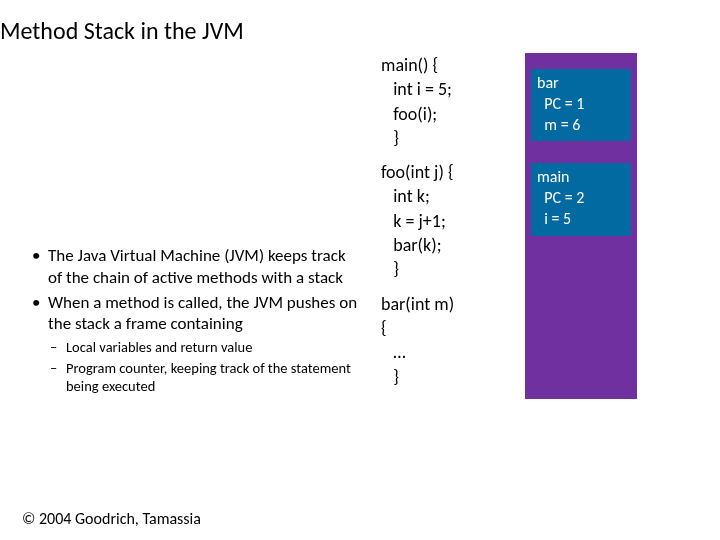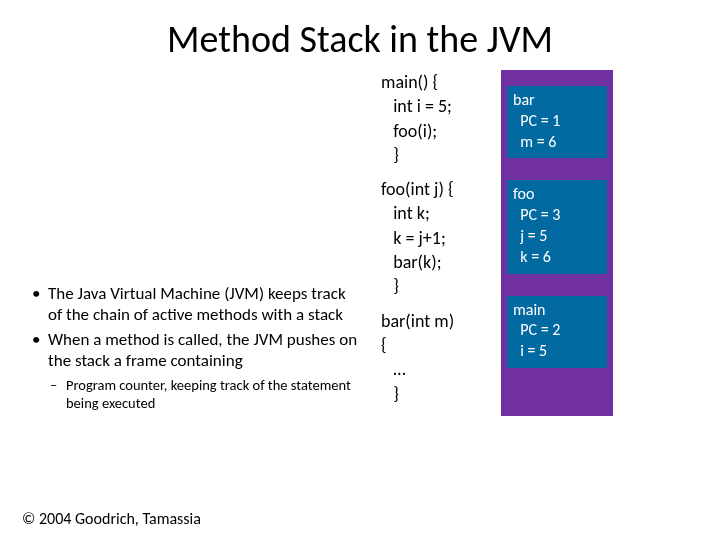--- a/index.html
+++ b/index.html
@@ -6,22 +6,21 @@
   body {
     width: 720px;
     height: 540px;
     background: #fff;
     font-family: Calibri, Arial, sans-serif;
     color: #000;
     position: relative;
     overflow: hidden;
   }
   .title {
-    text-align: center;
-    font-size: 38px;
+    font-size: 24px;
     font-weight: 400;
     padding-top: 16px;
     padding-bottom: 8px;
   }
   .content {
     display: flex;
     padding: 0 20px 0 28px;
     align-items: flex-end;
   }
   .left {
@@ -62,21 +61,21 @@
   }
   .copyright {
     position: absolute;
     bottom: 12px;
     left: 22px;
     font-size: 16px;
   }
   .right {
     flex: 1;
     display: flex;
-    gap: 0;
+    gap: 24px;
     padding-left: 18px;
   }
   .code-col {
     flex: 0 0 120px;
     font-size: 18px;
     line-height: 1.35;
     font-family: Calibri, Arial, sans-serif;
   }
   .code-block {
     margin-bottom: 10px;
@@ -106,20 +105,21 @@
 <h1 class="title">Method Stack in the JVM</h1>
 
 <div class="content">
 
   <div class="left">
     <ul class="bullet-list">
       <li>The Java Virtual Machine (JVM) keeps track of the chain of active methods with a stack</li>
       <li>
         <span>When a method is called, the JVM pushes on the stack a frame containing</span>
         <ul class="sub-list">
+          <li>Local variables and return value</li>
           <li>Program counter, keeping track of the statement being executed</li>
         </ul>
       </li>
     </ul>
   </div>
 
   <div class="right">
     <div class="code-col">
       <div class="code-block">main() {
    int i = 5;
@@ -132,24 +132,20 @@
    }</div>
       <div class="code-block">bar(int m)
 {
    …
    }</div>
     </div>
     <div class="stack-col">
       <div class="frame">bar
   PC = 1
   m = 6</div>
-      <div class="frame">foo
-  PC = 3
-  j = 5
-  k = 6</div>
       <div class="frame">main
   PC = 2
   i = 5</div>
     </div>
   </div>
 
 </div>
 
 <div class="copyright">© 2004 Goodrich, Tamassia</div>
 

